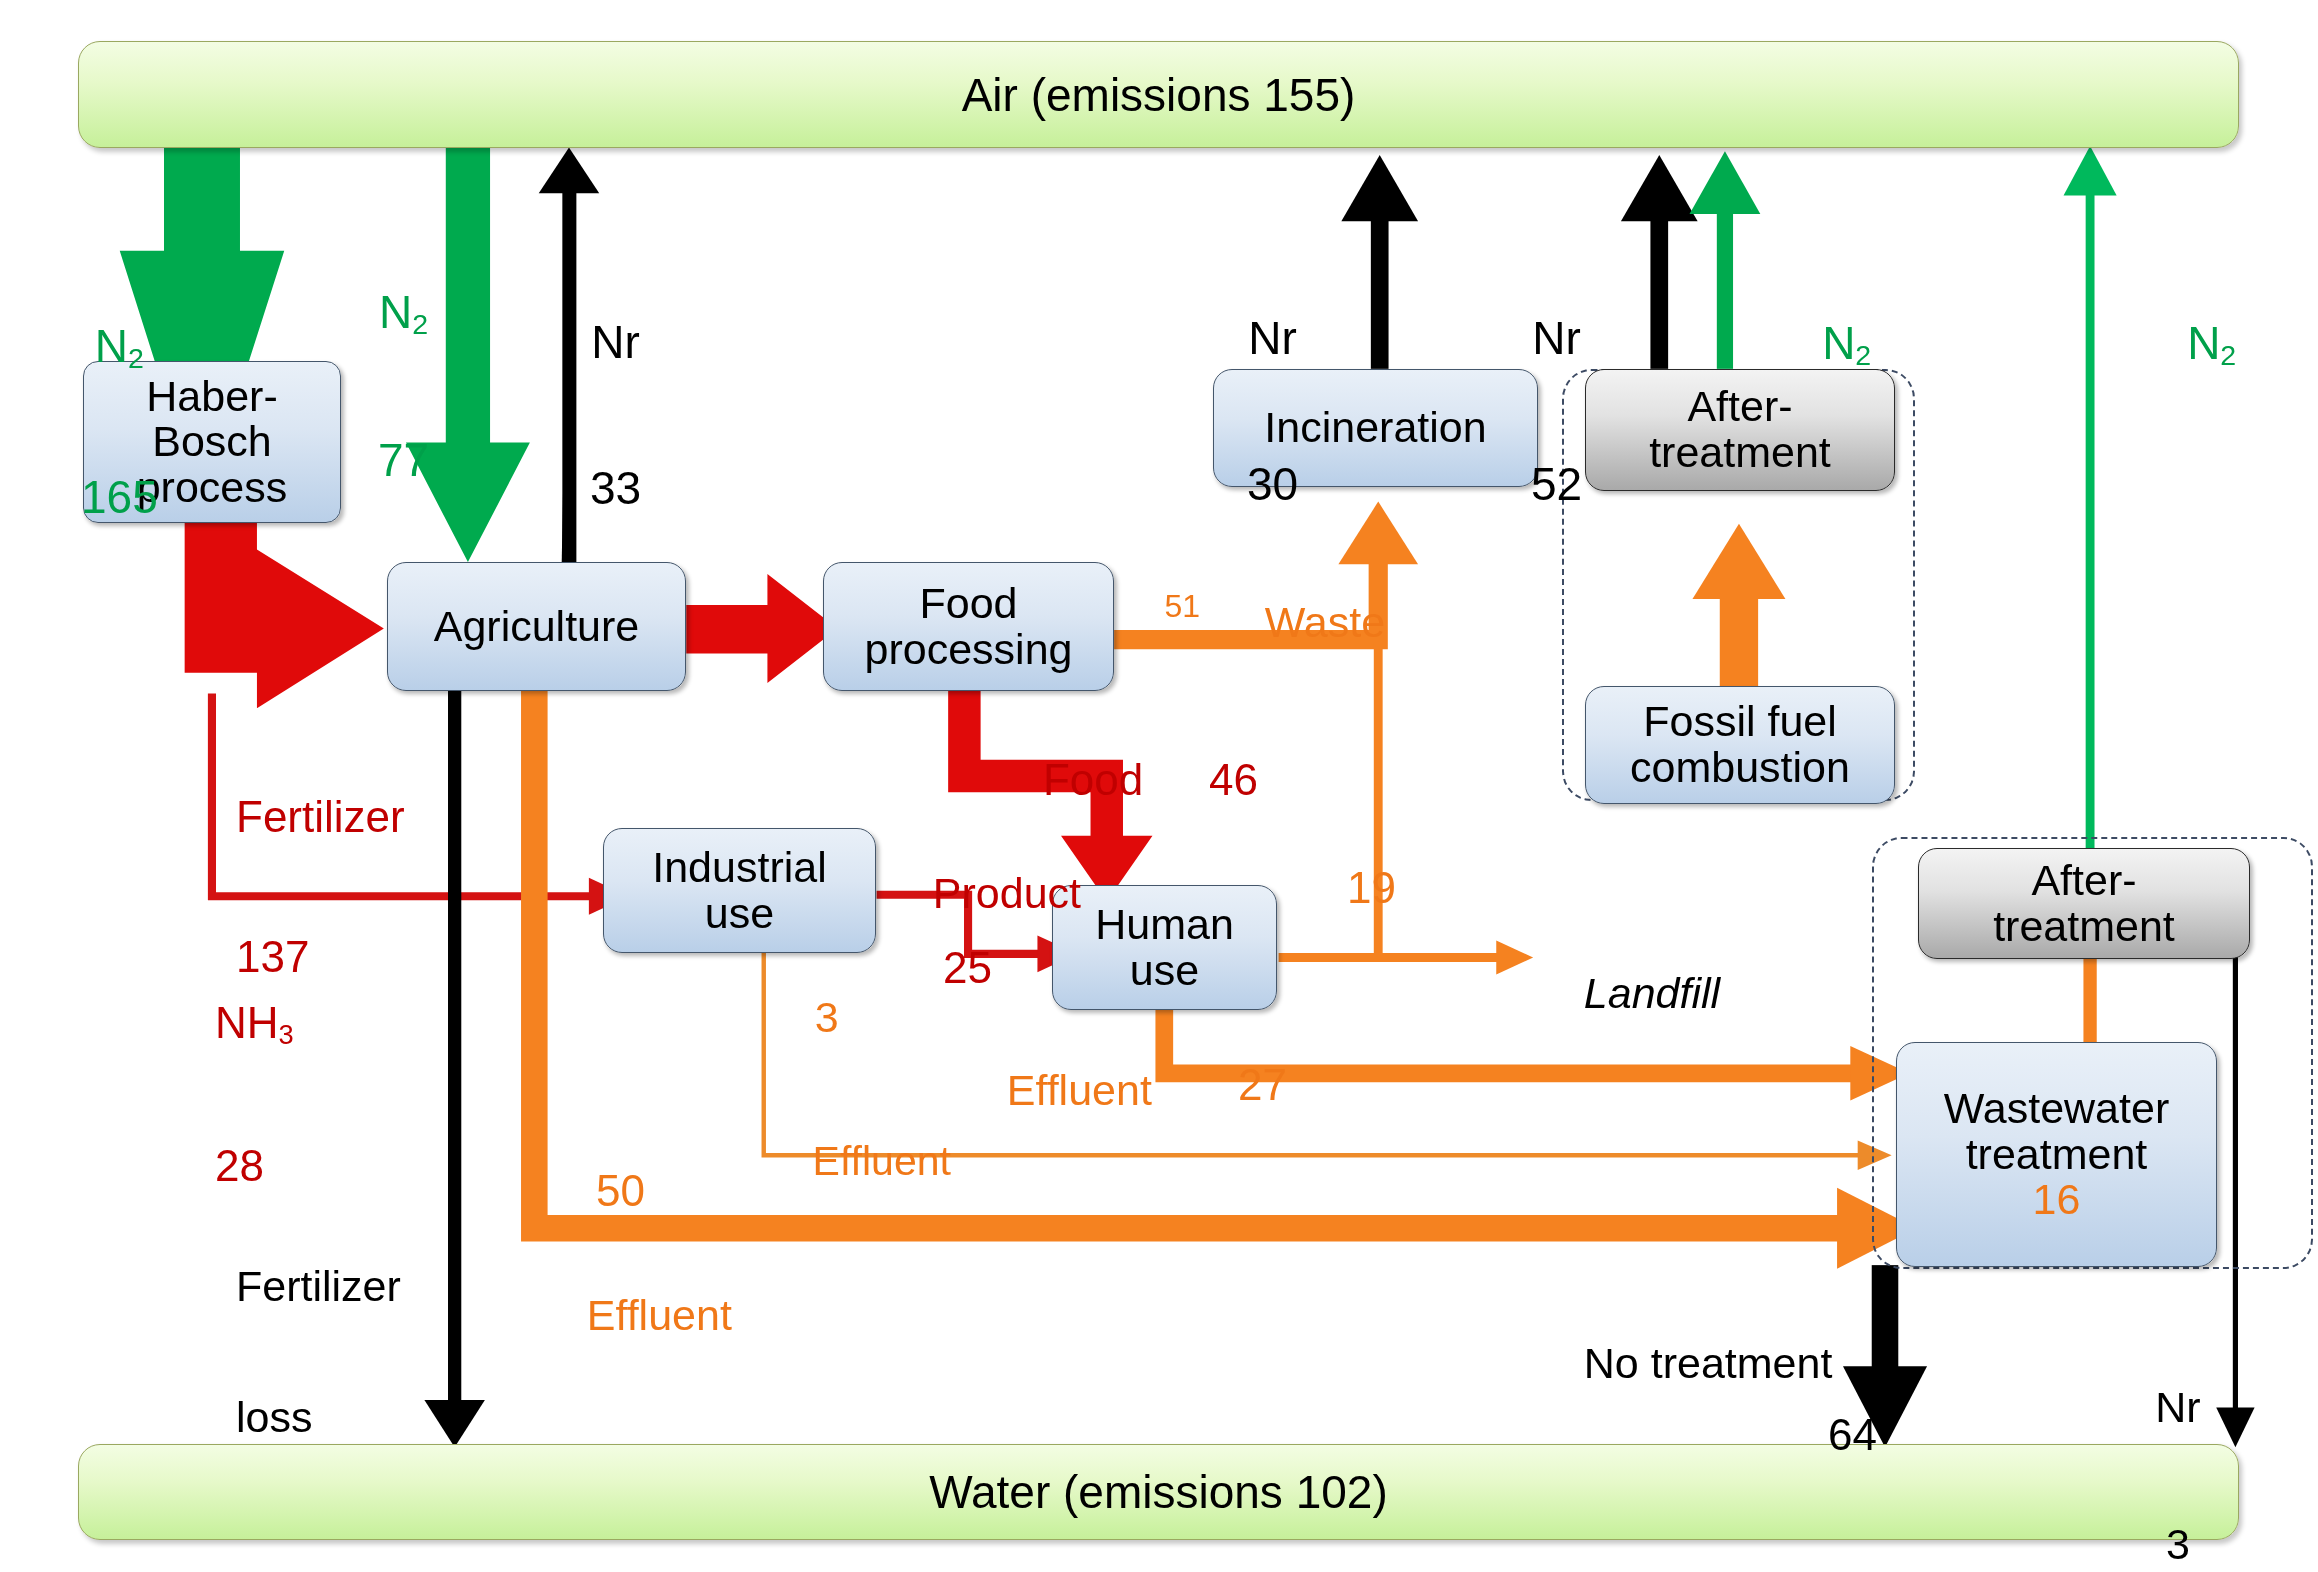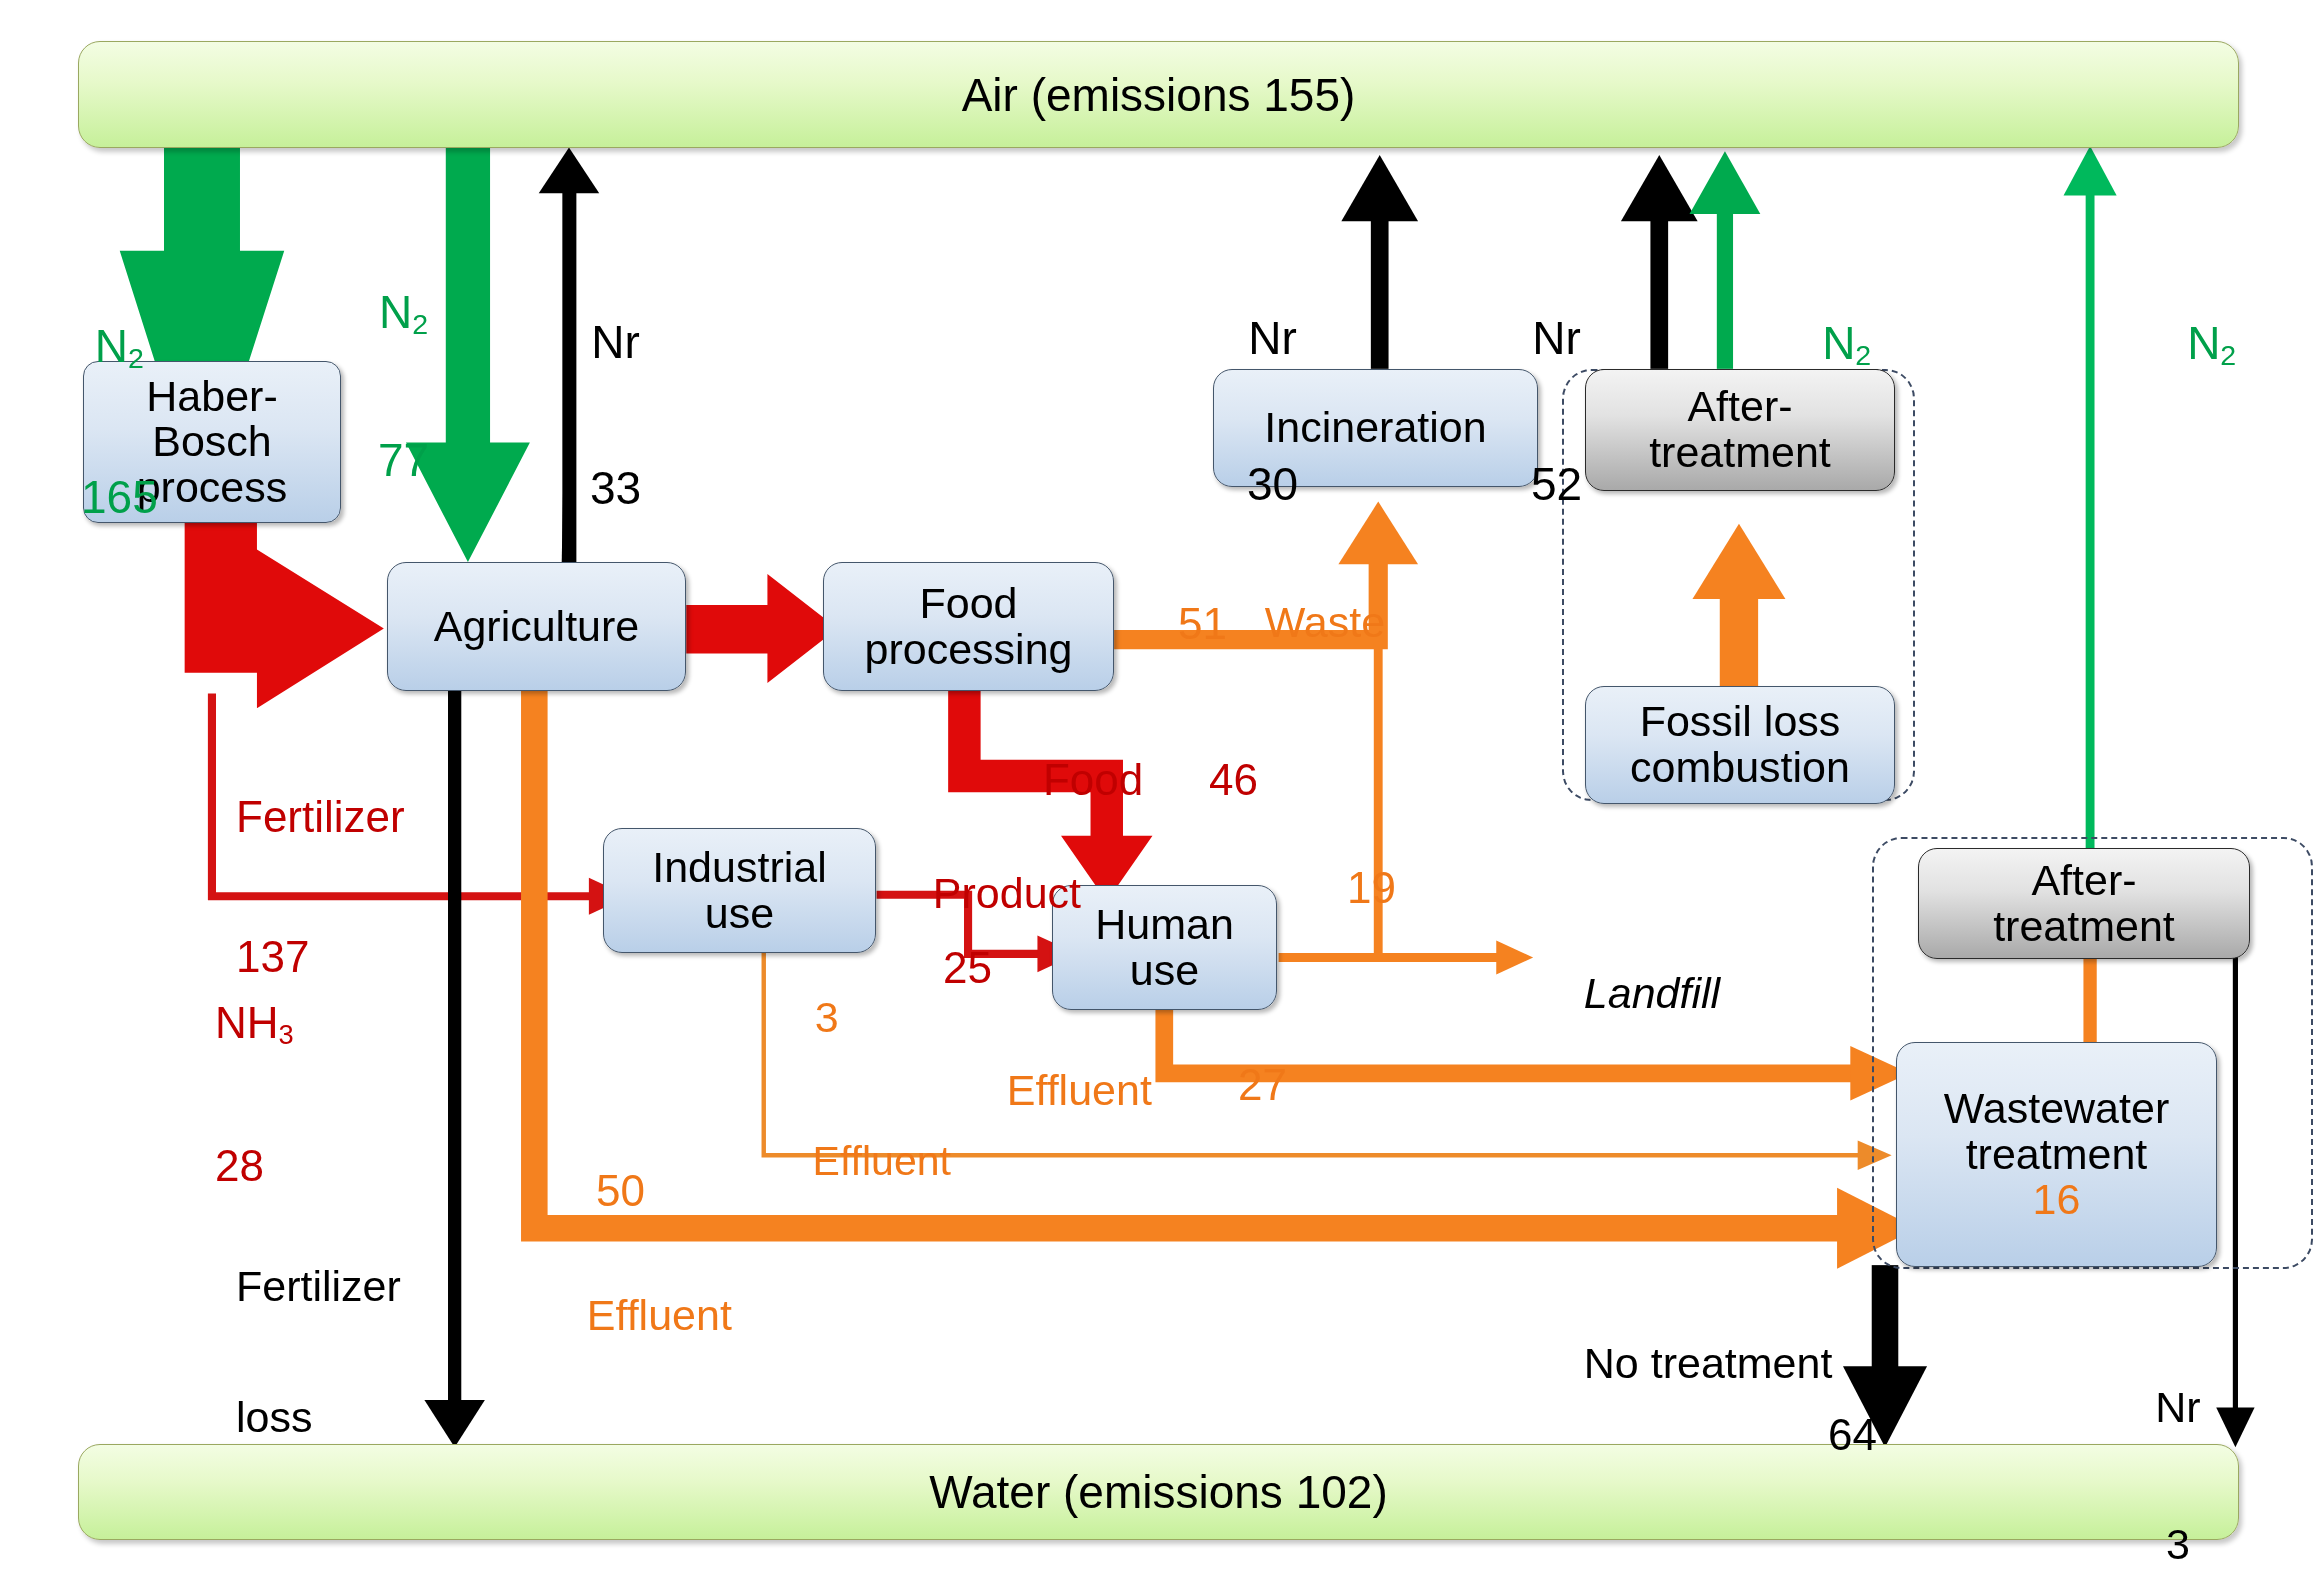--- a/index.html
+++ b/index.html
@@ -186,21 +186,21 @@
   <div class="nodebox" style="left:1213px;top:369px;width:325px;height:118px;">
     <span>Incineration</span>
   </div>
 
   <div class="nodebox grey" style="left:1585px;top:369px;width:310px;height:122px;white-space:pre-line;">
     <span>After-
 treatment</span>
   </div>
 
   <div class="nodebox" style="left:1585px;top:686px;width:310px;height:118px;white-space:pre-line;">
-    <span>Fossil loss
+    <span>Fossil fuel
 combustion</span>
   </div>
 
   <div class="nodebox grey" style="left:1918px;top:848px;width:332px;height:111px;white-space:pre-line;">
     <span>After-
 treatment</span>
   </div>
 
   <div class="nodebox" style="left:1896px;top:1042px;width:321px;height:225px;flex-direction:column;white-space:pre-line;">
     <span>Wastewater
@@ -257,21 +257,21 @@
     <span>Effluent</span>
   </div>
 
   <div class="lbl" style="left:959px;top:1025px;font-size:43px;color:#F07818;">
     <span>Effluent</span>
   </div>
   <div class="lbl" style="left:1189px;top:1018px;font-size:44px;color:#F07818;">
     <span>27</span>
   </div>
 
-  <div class="lbl" style="left:1129px;top:557px;font-size:44px;color:#F07818;">
+  <div class="lbl" style="left:1129px;top:557px;font-size:32px;color:#F07818;">
     <span>51</span>
   </div>
   <div class="lbl" style="left:1217px;top:557px;font-size:43px;color:#F07818;">
     <span>Waste</span>
   </div>
 
   <div class="lbl" style="left:994px;top:713px;font-size:44px;color:#C00000;">
     <span>Food</span>
   </div>
   <div class="lbl" style="left:1160px;top:713px;font-size:44px;color:#C00000;">

